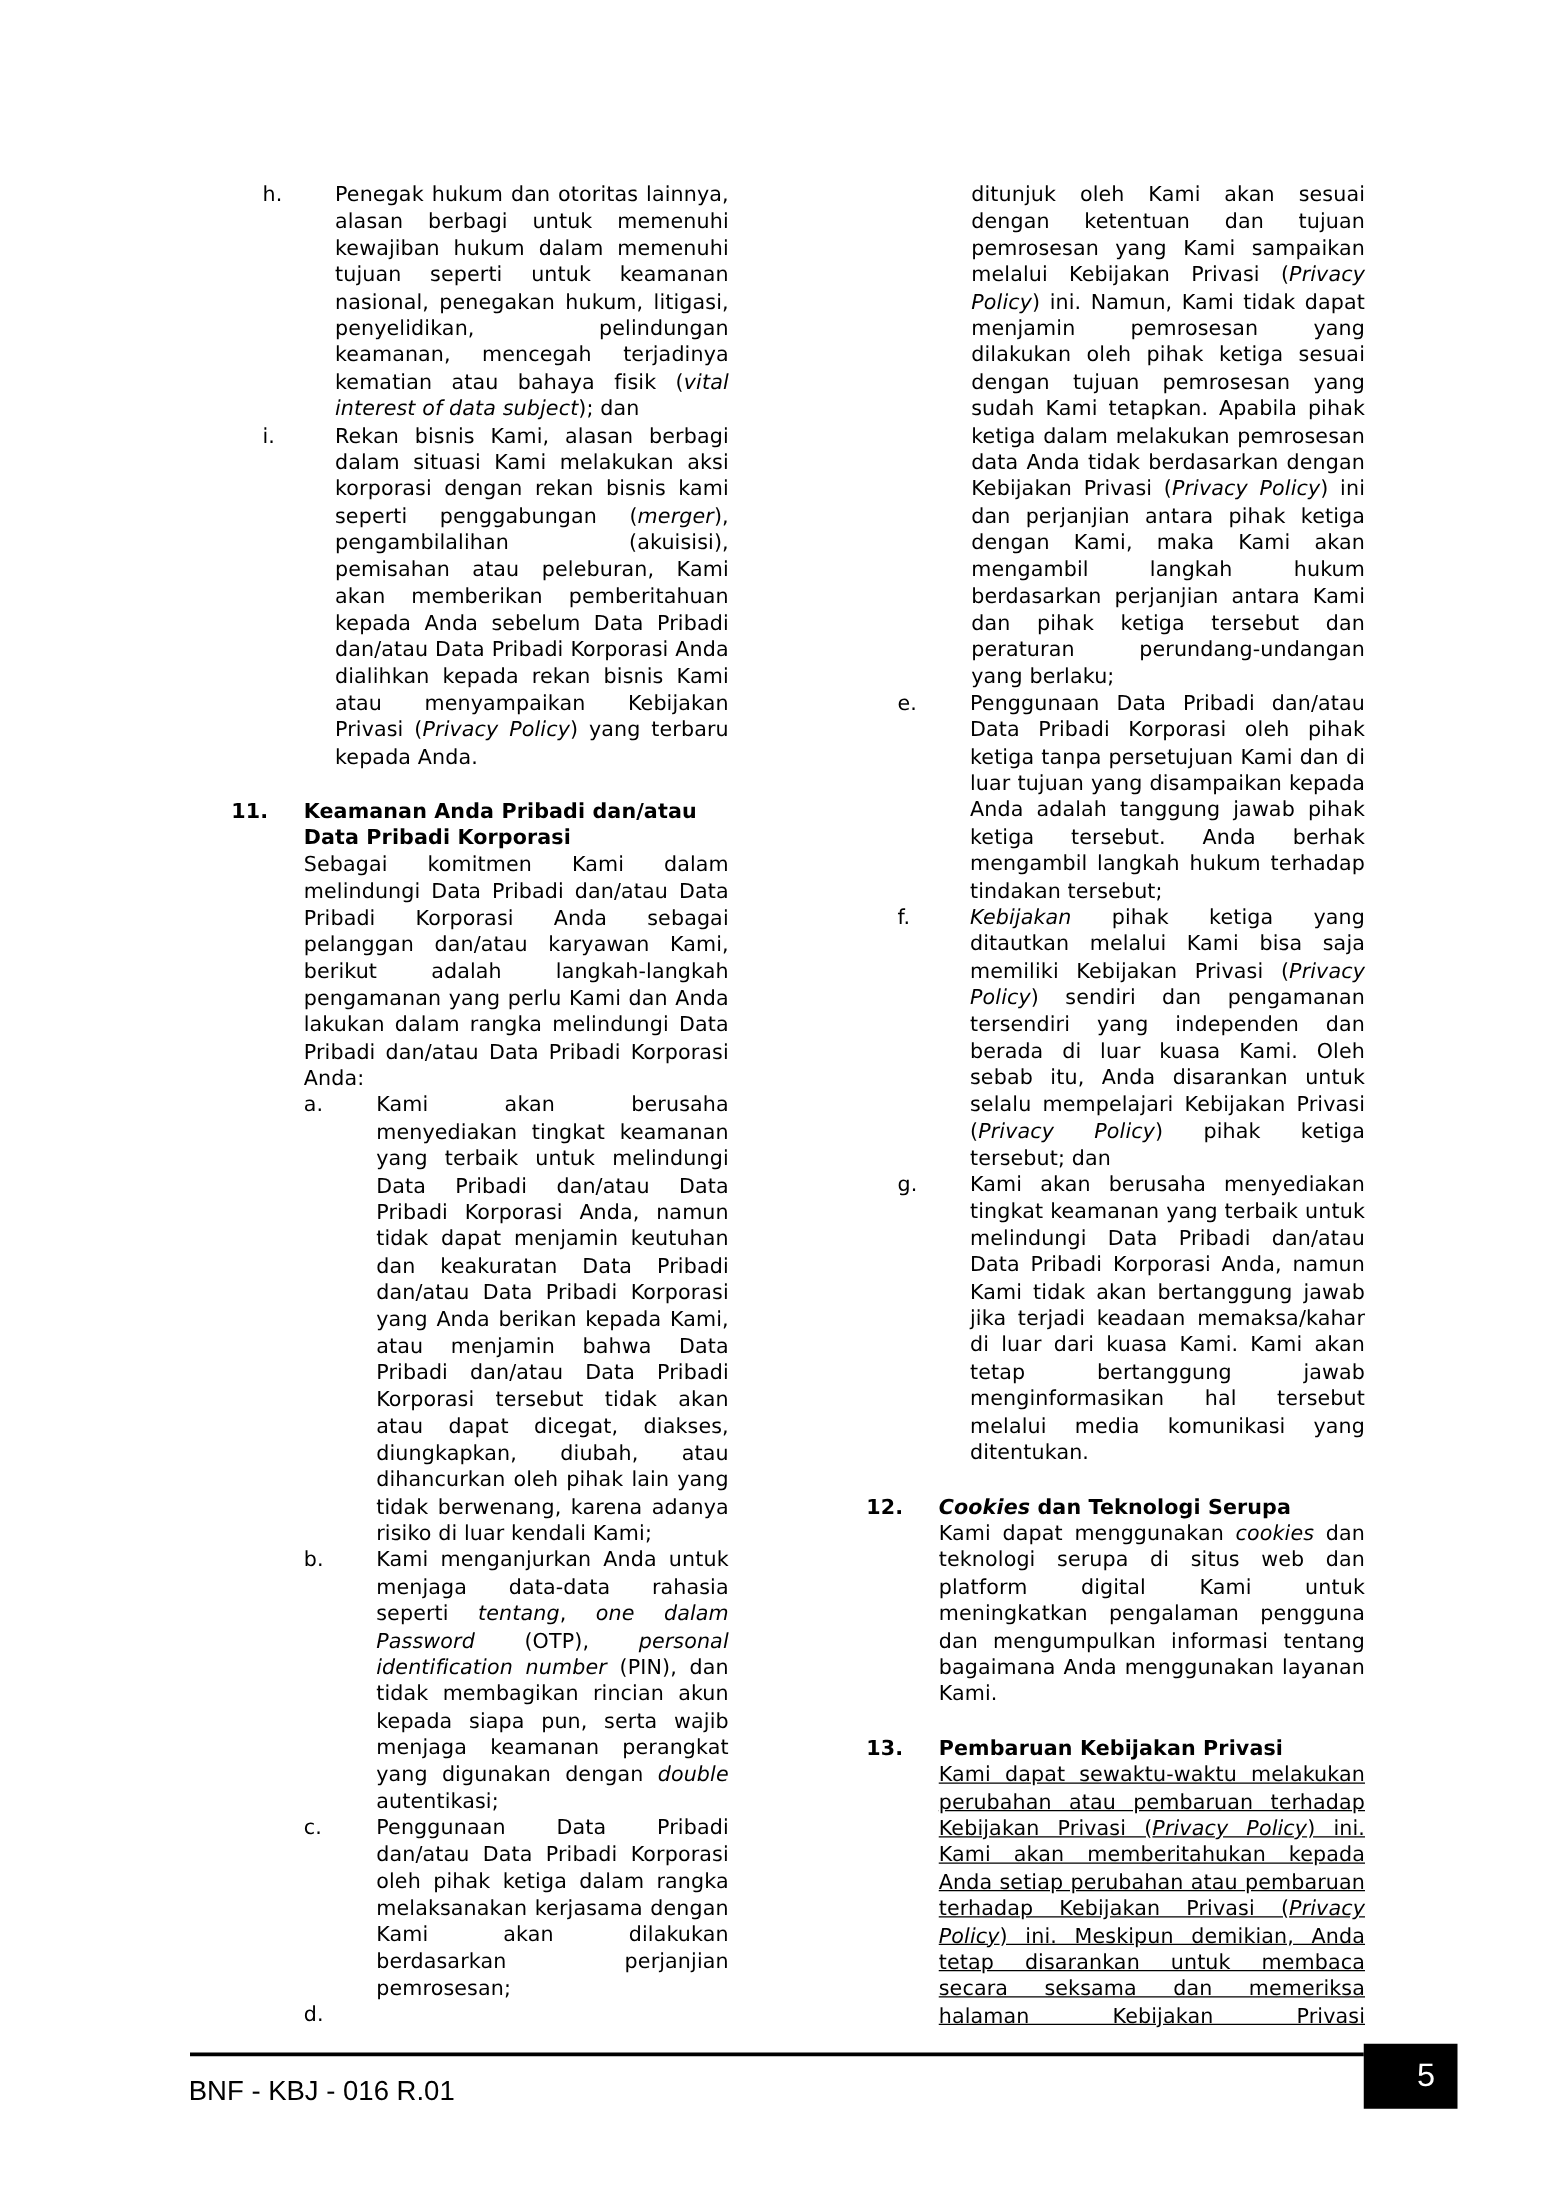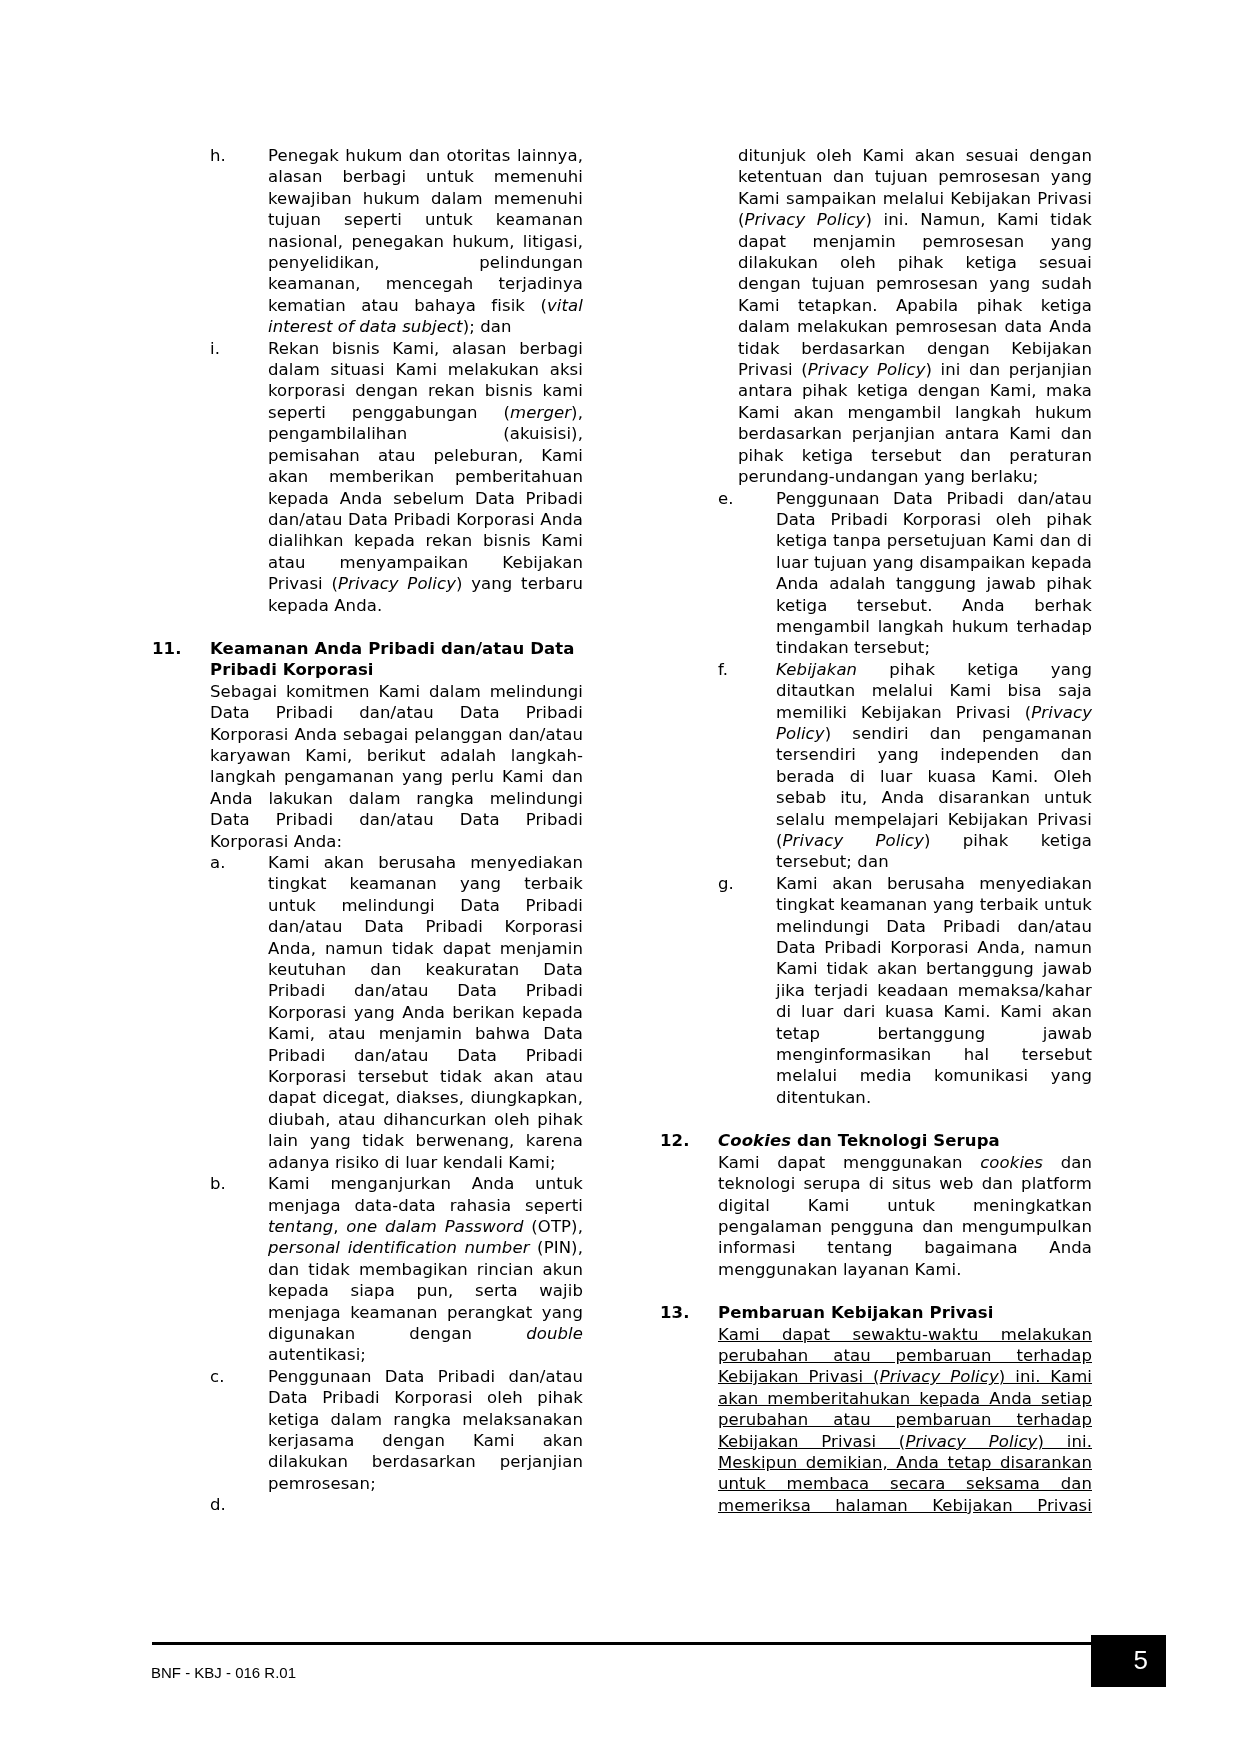--- a/index.html
+++ b/index.html
@@ -25,44 +25,44 @@
   }
   .col-left  { flex: 0 0 431px; width: 431px; }
   .col-right { flex: 0 0 432px; width: 432px; }
 
   .indent { margin-left: 58px; }
 
   .hang { display: flex; }
   .hang .marker { flex: 0 0 58px; }
   .hang .itext  { flex: 1; text-align: justify; }
 
-  .cont-para { margin-left: 78px; text-align: justify; }
+  .cont-para { margin-left: 117px; text-align: justify; }
 
-  .section { margin-top: 22px; }
+  .section { margin-top: 22px; margin-left: 33px; }
   .sec-head { display: flex; font-weight: bold; }
   .sec-head .num   { flex: 0 0 58px; }
   .sec-head .title { flex: 1; }
   .sec-body { margin-left: 58px; text-align: justify; }
 
   .justify-last { text-align-last: justify; text-decoration: underline; }
 
   .footer-rule {
     position: absolute;
     left: 152px;
     top: 1642px;
     width: 939px;
     height: 3px;
     background: #000000;
   }
   .footer-doc {
     position: absolute;
     left: 151px;
     top: 1662px;
     font-family: "Liberation Sans", sans-serif;
-    font-size: 15px;
+    font-size: 22px;
     letter-spacing: 0;
     color: #000000;
   }
   .page-badge {
     position: absolute;
     left: 1091px;
     top: 1635px;
     width: 75px;
     height: 52px;
     box-sizing: border-box;

